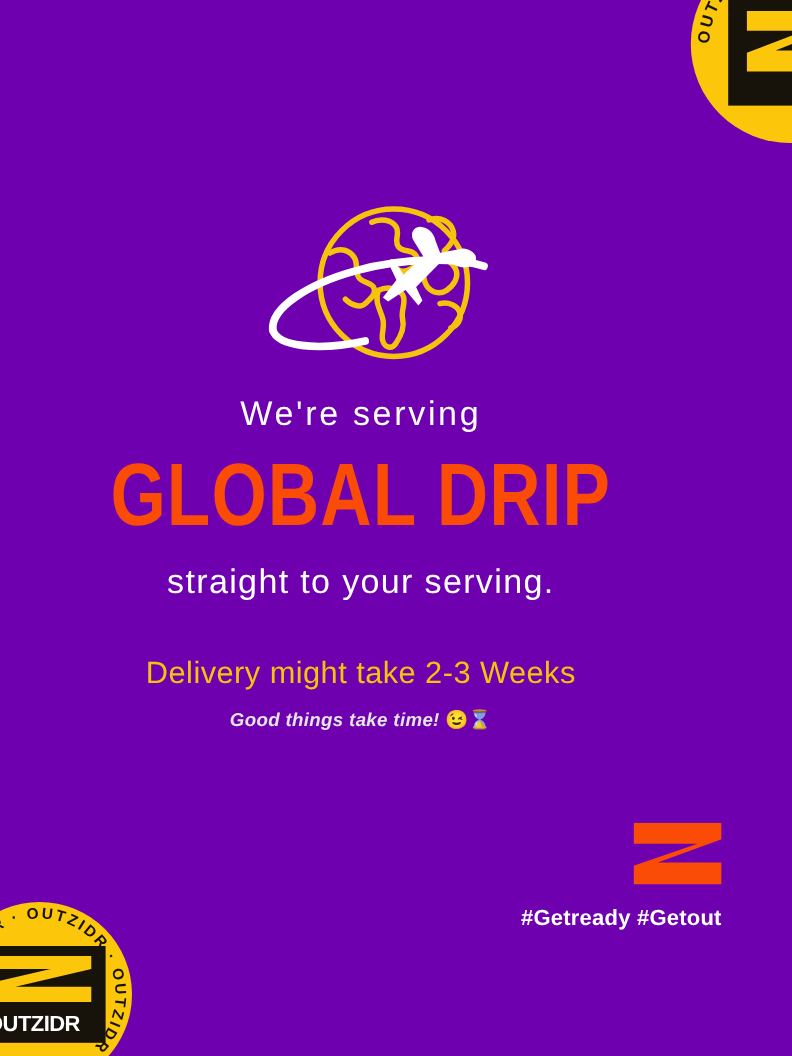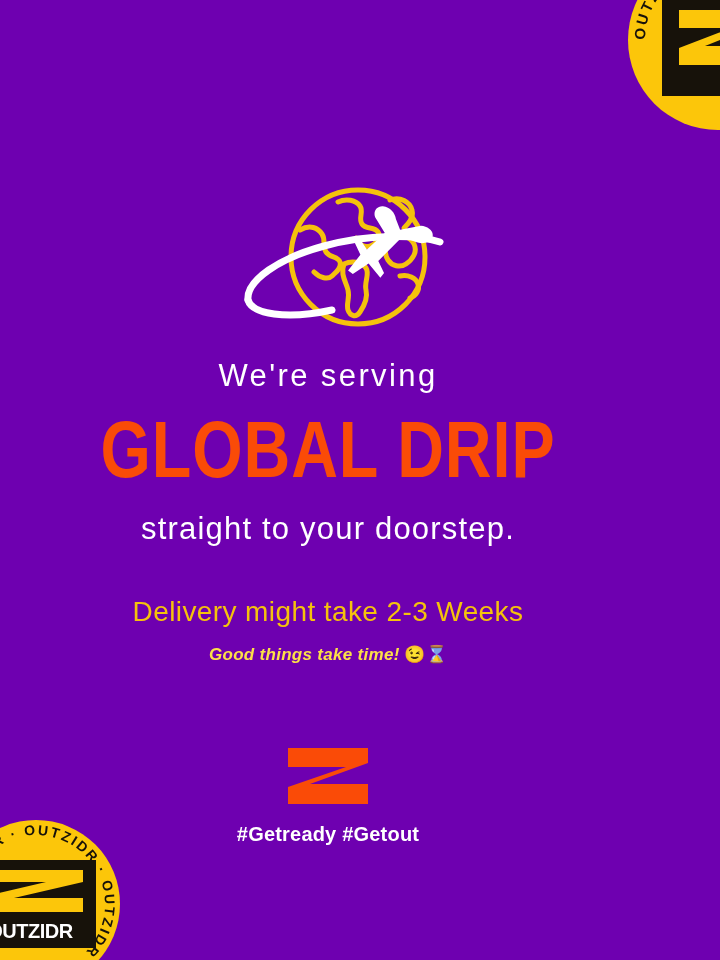--- a/index.html
+++ b/index.html
@@ -127,41 +127,41 @@
   }
   #delivery-line {
     color: #F5C20C;
     font-size: 28px;
     font-weight: normal;
     letter-spacing: 0.4px;
     line-height: 1;
     margin: 54px 0 0 0;
   }
   #delivery-note {
-    color: #fde047;
+    color: #e5e5e5;
     font-size: 17px;
     font-weight: bold;
     font-style: italic;
     letter-spacing: 0.3px;
     line-height: 1;
     margin: 20px 0 0 0;
   }
   #delivery-note .emoji {
     font-style: normal;
     font-weight: normal;
     letter-spacing: 0;
   }
 
   
   #footer-lockup {
     position: absolute;
     left: 0;
     top: 748px;
     width: 656px;
-    text-align: center;
+    text-align: right;
   }
   #brand-mark { display: inline-block; }
   #hashtags {
     color: #ffffff;
     font-size: 20px;
     font-weight: bold;
     letter-spacing: 0.2px;
     line-height: 1;
     margin: 16px 0 0 0;
   }
@@ -240,21 +240,21 @@
         <path d="M44,6 C50,2 58,2 60,8 C62,14 56,20 50,22 L36,26 L32,60
                  L44,66 L44,72 L26,68 L20,86 L14,86 L14,66 L2,60 L4,54 L16,58
                  L20,34 L4,28 C-2,26 -4,18 2,14 C8,10 16,12 20,16 L30,22 Z"></path>
       </g>
     </svg>
   </div>
 
   <div id="copy">
     <p id="eyebrow">We're serving</p>
     <p id="headline">GLOBAL DRIP</p>
-    <p id="subhead">straight to your doorstep.</p>
+    <p id="subhead">straight to your serving.</p>
     <p id="delivery-line">Delivery might take 2-3 Weeks</p>
     <p id="delivery-note">
       <span>Good things take time!</span>
       <span class="emoji">😉⌛</span>
     </p>
   </div>
 
   <div id="footer-lockup">
     <span id="brand-mark">
       <svg width="80" height="56" viewBox="0 0 80 56" aria-hidden="true">

